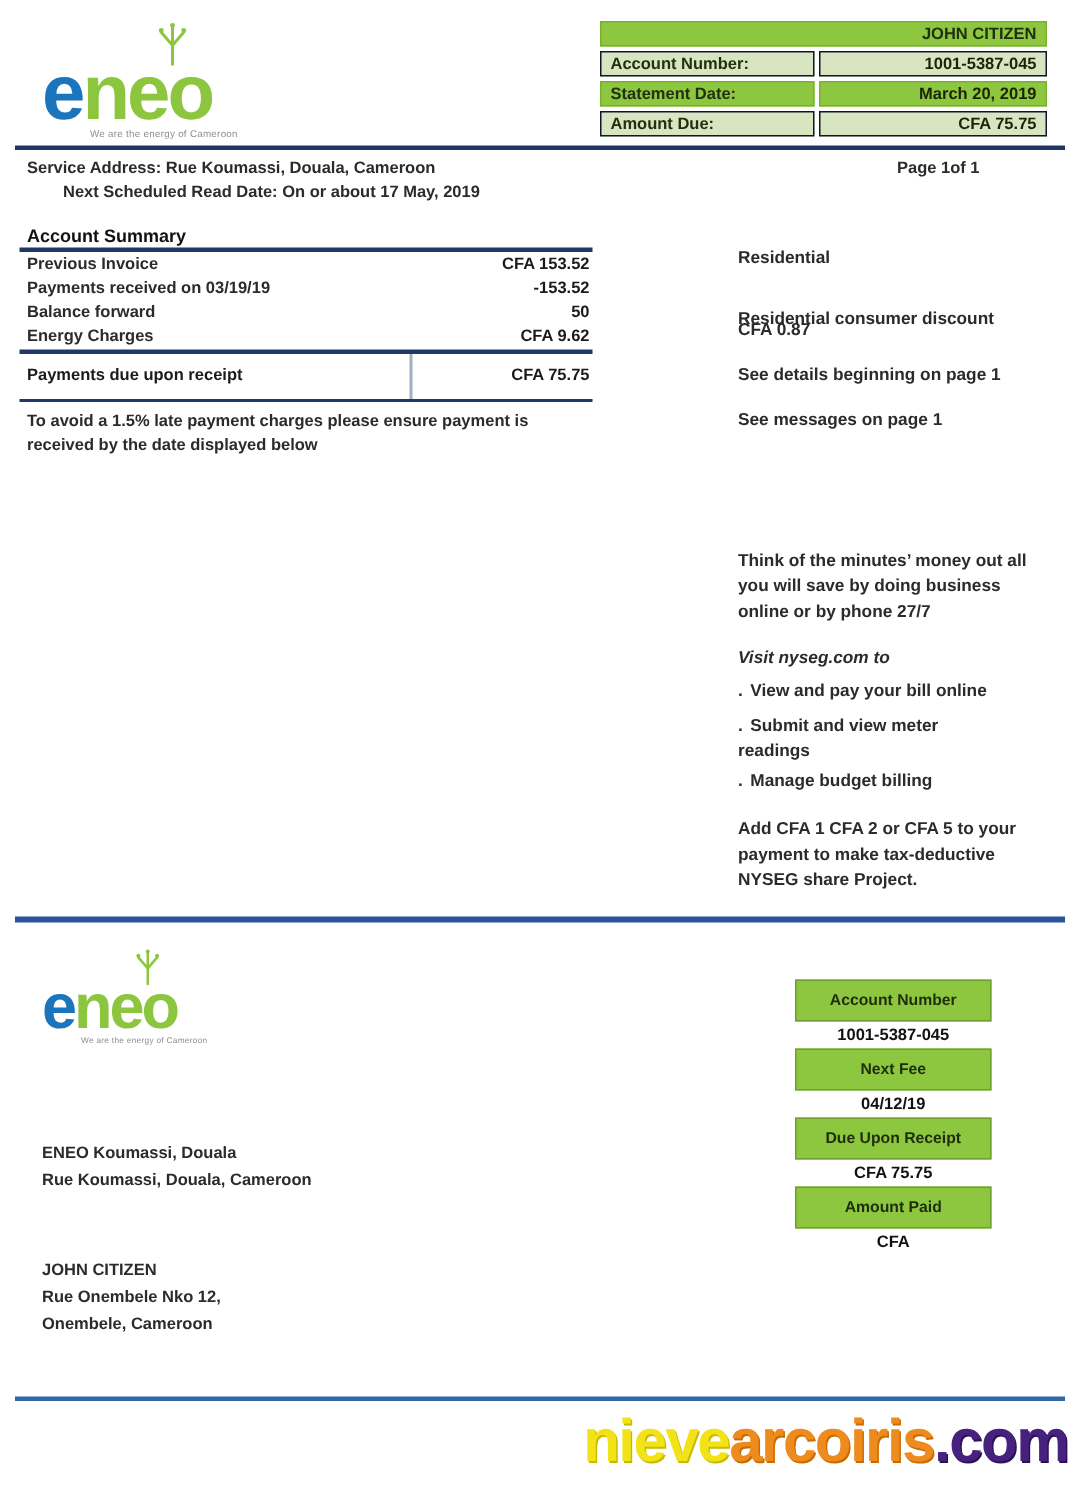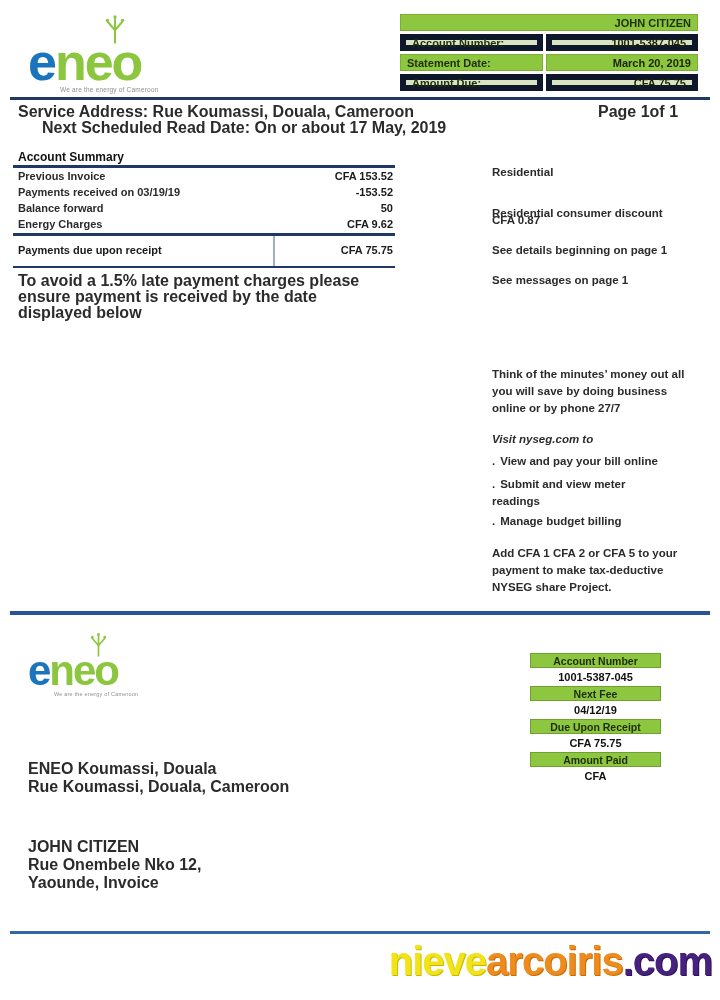--- a/index.html
+++ b/index.html
@@ -16,49 +16,49 @@
   .logo .e-blue { color:#1B75BC; }
   .logo .neo-green { color:#8CC63F; }
   .logo .tagline { color:#8f8f8f; letter-spacing:.2px; }
   .logo .sprig { position:absolute; }
 
   
   .acct-table { position:absolute; left:400px; top:14px; width:298px; font-size:11px; }
   .acct-row { display:flex; gap:3px; margin-bottom:3px; height:17px; }
   .cell { display:flex; align-items:center; padding:0 6px; height:17px; font-weight:600; color:#22300f; }
   .cell.green { background:#8DC63F; border:1px solid #7daf2f; }
-  .cell.light { background:#D9E5C1; border:6px solid #0f172a; }
+  .cell.light { background:#D9E5C1; border:1px solid #0f172a; }
   .cell.lbl { flex:0 0 143px; }
   .cell.val { flex:1; justify-content:flex-end; font-weight:700; color:#1c2408; }
   .cell.full { flex:1; justify-content:flex-end; font-weight:700; }
 
   
   .navy { background:#1F3864; }
   .blue-div { background:#2a5399; }
   .footer-line { background:#3465A4; }
 
   
-  .doc-text { font-size:16px; font-weight:600; color:#2b2b2b; line-height:16px; }
+  .doc-text { font-size:11px; font-weight:600; color:#2b2b2b; line-height:16px; }
   .bold { font-weight:700; color:#111; }
 
   
   .sum-table { position:absolute; left:13px; top:168px; width:382px; font-size:11px; }
   .sum-row { display:flex; justify-content:space-between; height:16px; align-items:center; padding:0 2px 0 5px; font-weight:600; color:#2b2b2b; }
   .sum-row .v { font-weight:700; color:#1a1a1a; }
   .total-row { position:absolute; left:13px; top:237px; width:382px; display:flex; justify-content:space-between; align-items:center; height:26px; padding:0 2px 0 5px; font-size:11px; font-weight:700; color:#1a1a1a; }
   .vert-div { position:absolute; left:273px; top:236px; width:2px; height:30px; background:#9fb0c4; }
 
   
   .rcol { position:absolute; left:492px; font-size:11.5px; font-weight:600; color:#2b2b2b; line-height:17px; }
   .bullet-item { position:absolute; left:492px; width:175px; font-size:11.5px; font-weight:600; color:#2b2b2b; line-height:17px; }
   .bullet-item .dot { font-weight:800; margin-right:5px; }
 
   
   .remit { position:absolute; left:530px; top:653px; width:131px; text-align:center; font-size:10.5px; }
-  .remit .bar { height:15px; background:#8DC63F; border:1px solid #6FA030; display:flex; align-items:center; justify-content:center; font-weight:700; color:#1f2d0c; margin-bottom:1px; }
+  .remit .bar { height:28px; background:#8DC63F; border:1px solid #6FA030; display:flex; align-items:center; justify-content:center; font-weight:700; color:#1f2d0c; margin-bottom:1px; }
   .remit .value { height:16px; display:flex; align-items:center; justify-content:center; font-weight:700; color:#111; font-size:11px; margin-bottom:1px; }
 
   
   .watermark { position:absolute; right:8px; top:941px; font-size:40px; font-weight:800; letter-spacing:-1px; line-height:1; }
   .wm-yellow { color:#F2E318; text-shadow:1px 1px 0 #c9ba00; }
   .wm-orange { color:#EE8B1E; text-shadow:1px 1px 0 #c96c00; }
   .wm-purple { color:#46217E; text-shadow:1px 1px 0 #2d1155; }
 </style>
 </head>
 <body>
@@ -188,20 +188,20 @@
   </div>
 
   <div class="abs doc-text" style="left:28px; top:760px; line-height:18px;">
     <div>ENEO Koumassi, Douala</div>
     <div>Rue Koumassi, Douala, Cameroon</div>
   </div>
 
   <div class="abs doc-text" style="left:28px; top:838px; line-height:18px;">
     <div>JOHN CITIZEN</div>
     <div>Rue Onembele Nko 12,</div>
-    <div>Yaounde, Invoice</div>
+    <div>Onembele, Cameroon</div>
   </div>
 
   <div class="abs footer-line" style="left:10px; top:931px; width:700px; height:2.5px;"></div>
 
   <div class="watermark"><span class="wm-yellow">nieve</span><span class="wm-orange">arcoiris</span><span class="wm-purple">.com</span></div>
 
 </div>
 
 </body></html>

